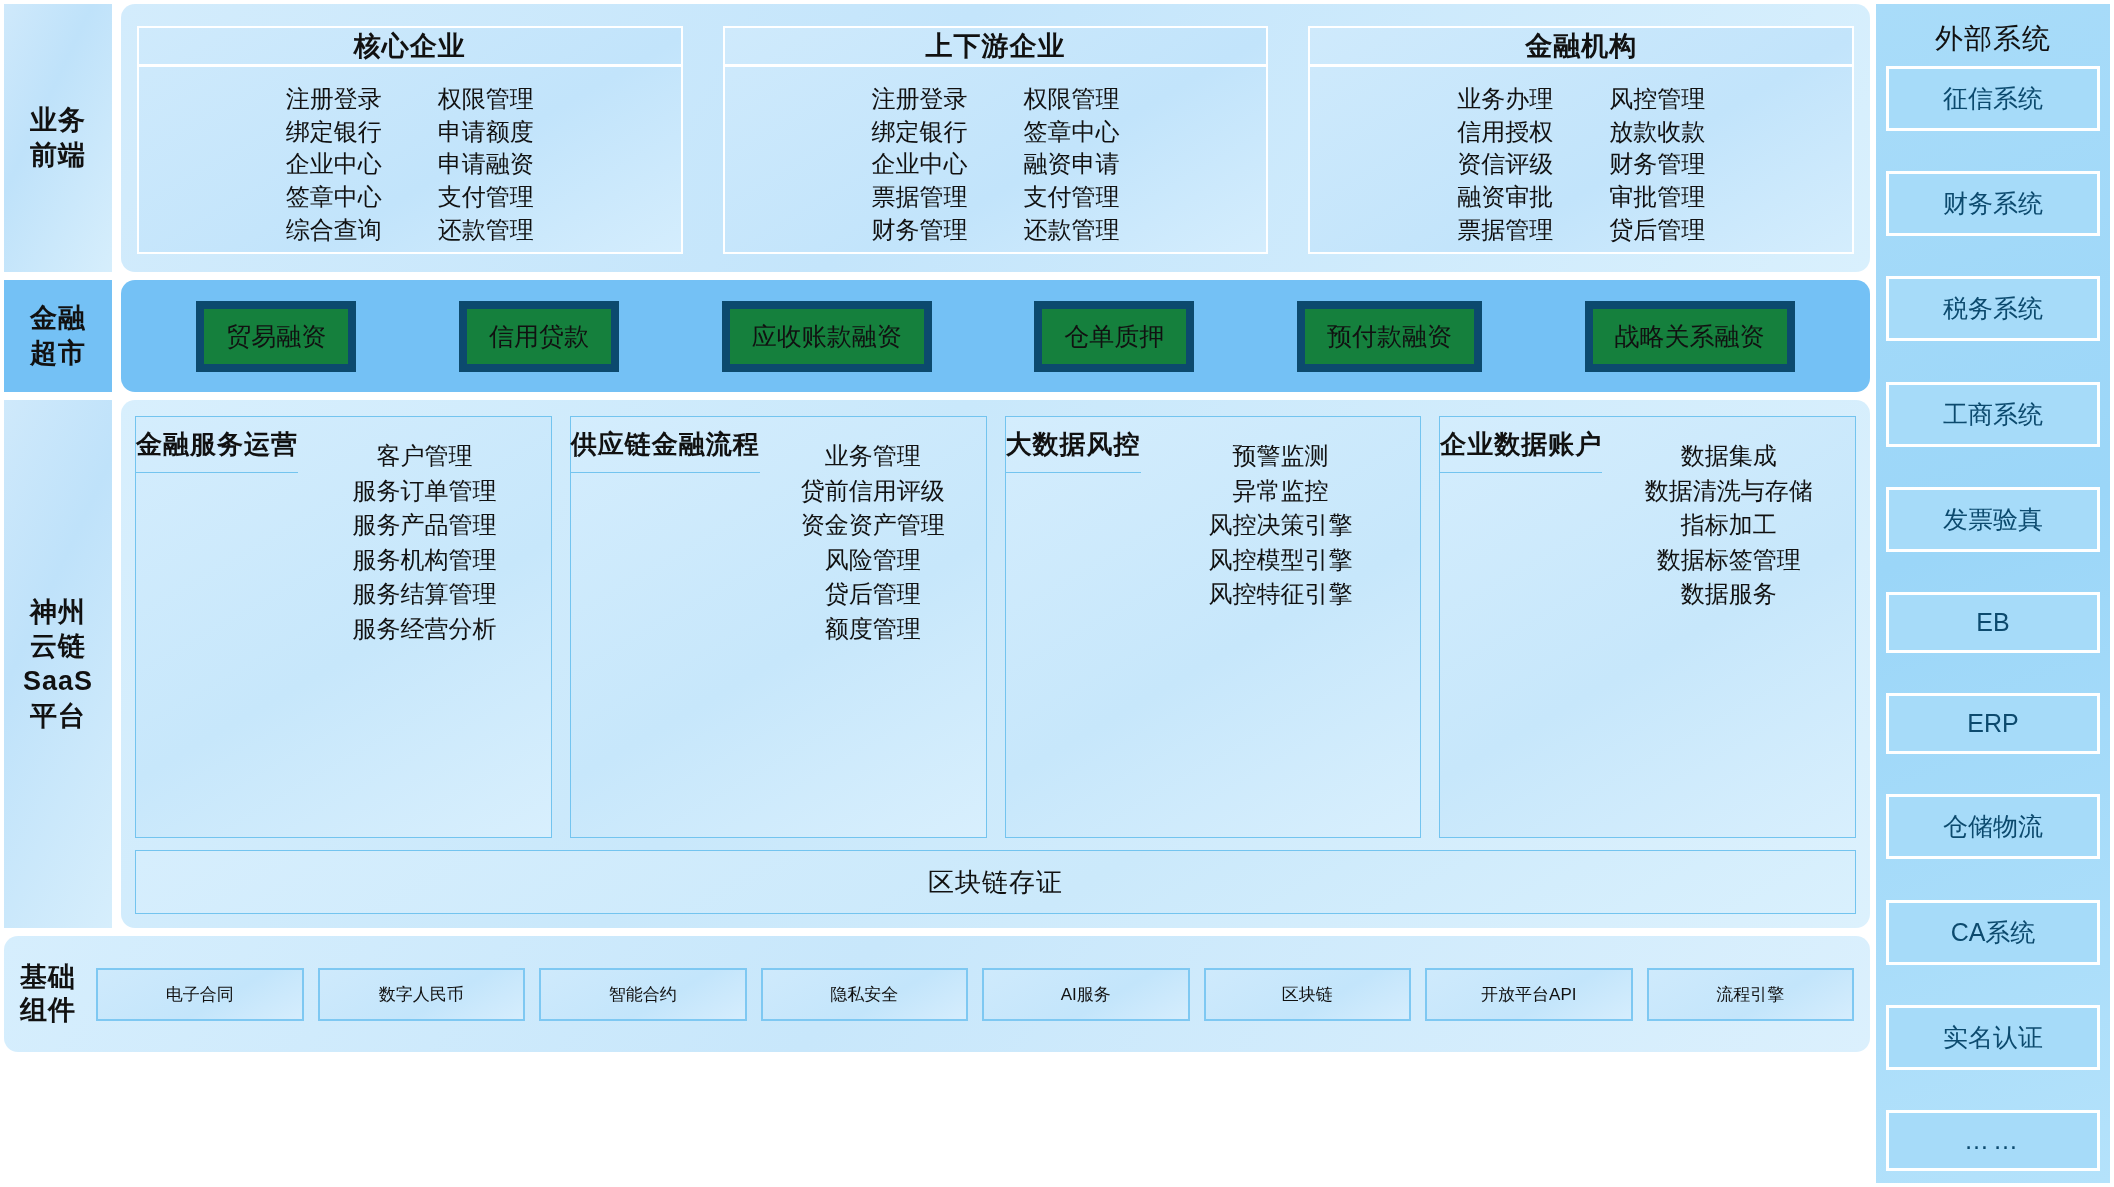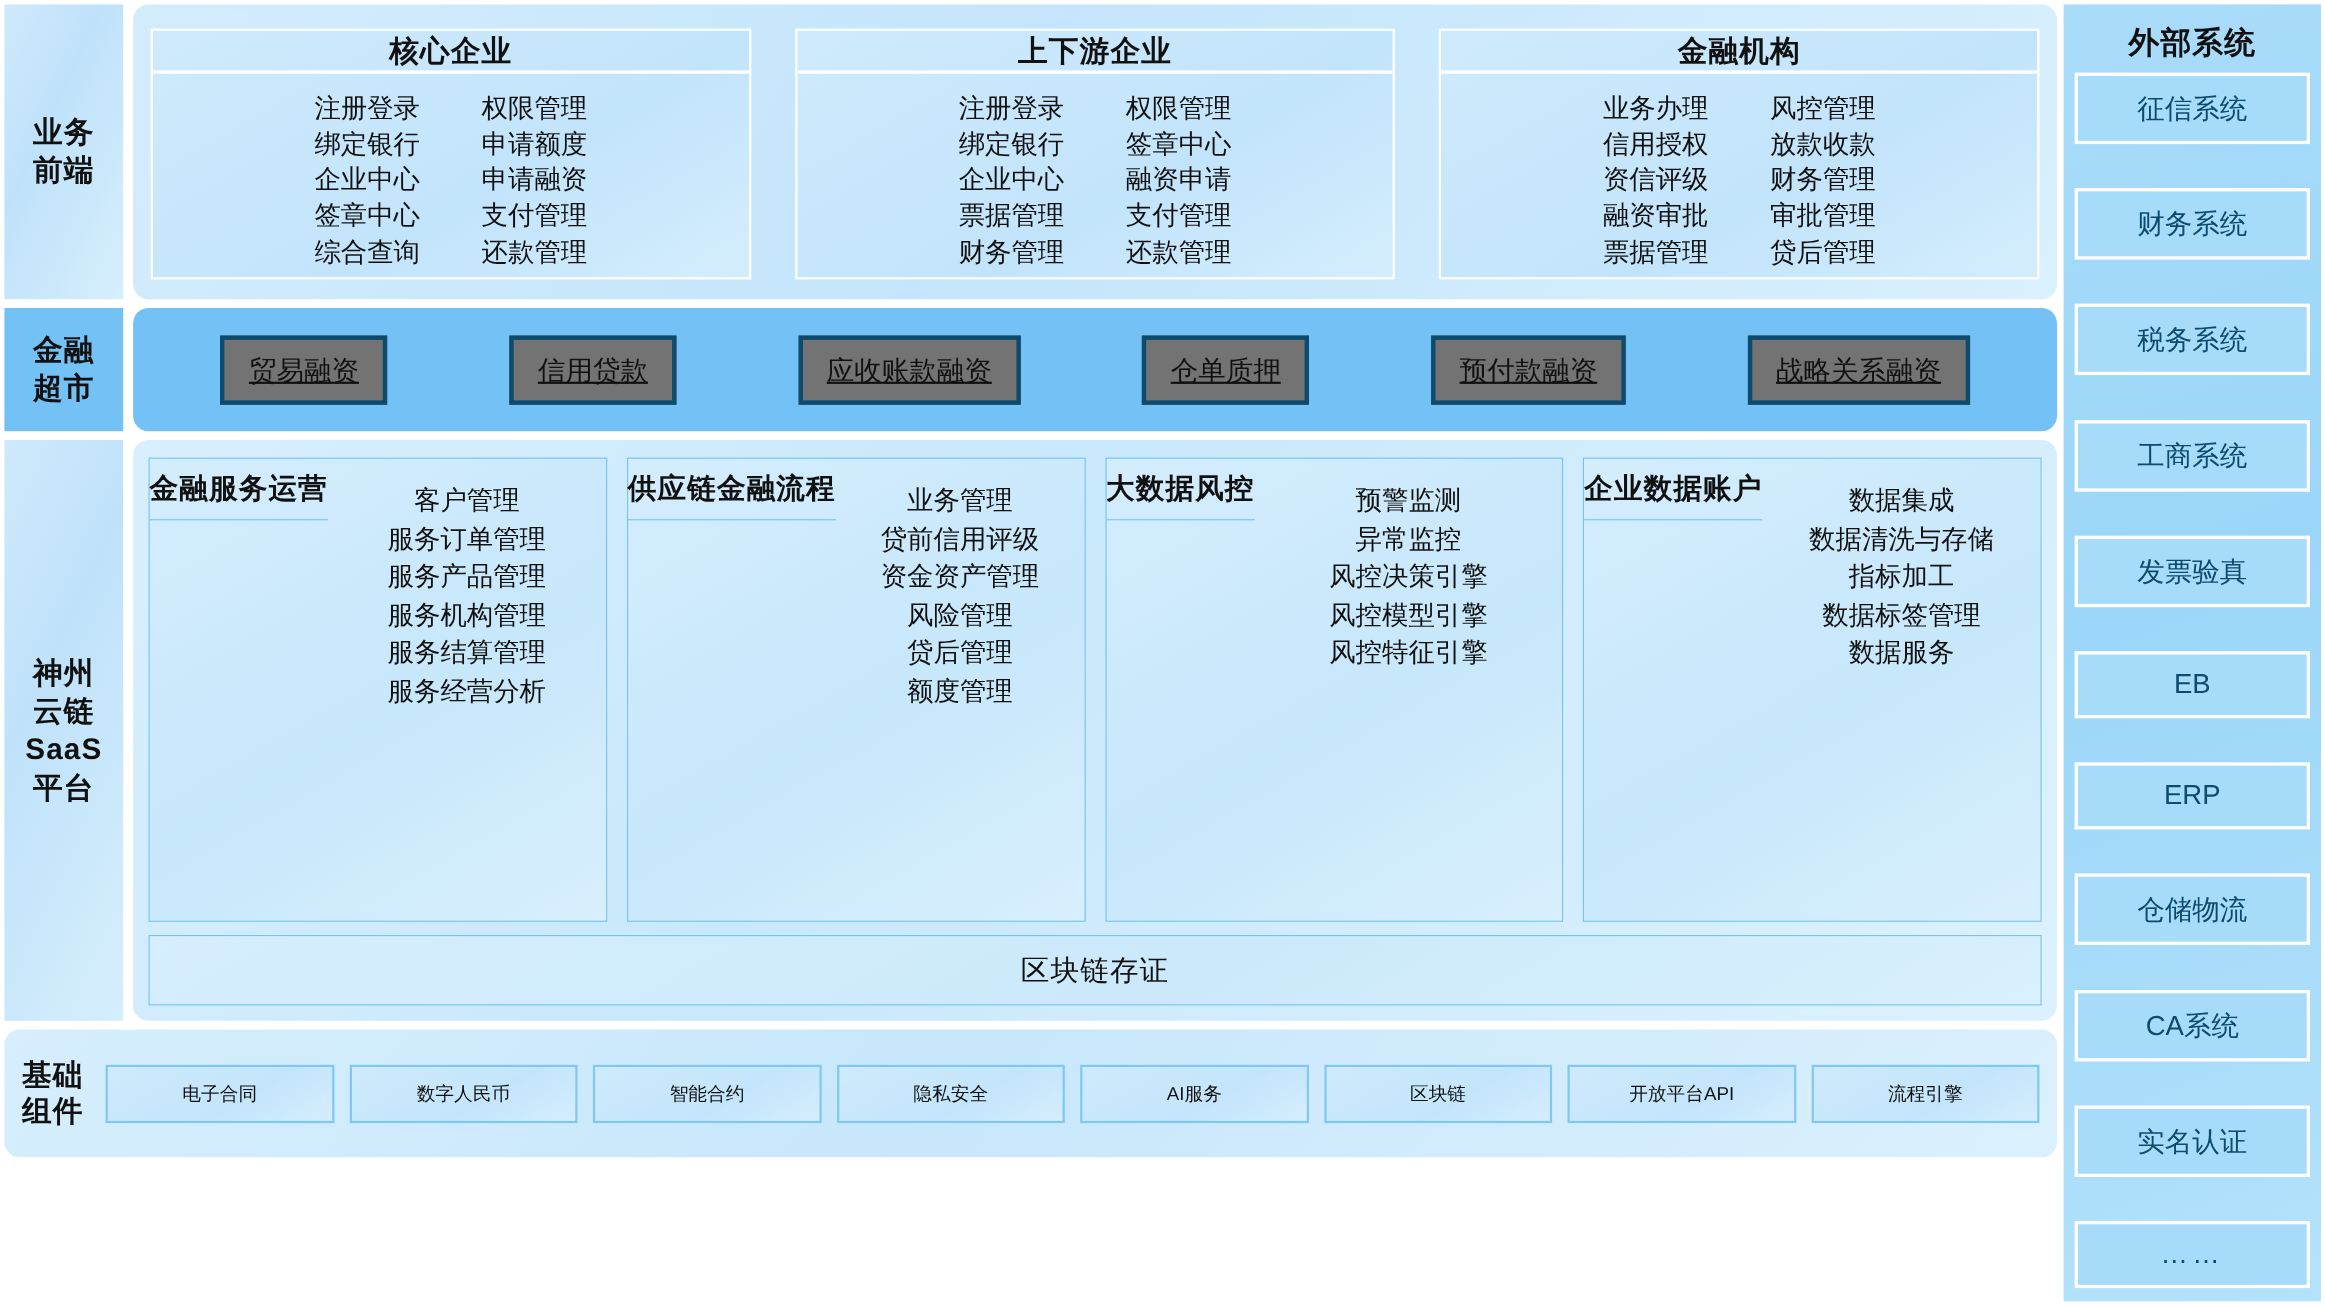--- a/index.html
+++ b/index.html
@@ -95,27 +95,26 @@
   
   .band2 { height: 112px; }
   .band2 .band-body {
     background: #74c1f5;
     display: flex;
     align-items: center;
     justify-content: space-around;
     padding: 0 24px;
   }
   .fin-chip {
-    border: 4px solid #0c4a6e;
-    background: #737373;
+    border: 8px solid #0c4a6e;
+    background: #15803d;
     color: #111;
     font-size: 25px;
     padding: 11px 22px;
     white-space: nowrap;
-    text-decoration: underline;
   }
 
   
   .band3 { height: 528px; }
   .band3 .band-body {
     background: linear-gradient(125deg,#d8effd 0%,#c9e8fb 40%,#dcf1fd 100%);
     padding: 16px 14px 14px 14px;
     display: flex;
     flex-direction: column;
     gap: 12px;
@@ -187,21 +186,21 @@
     width: 234px;
     flex: 0 0 234px;
     background: linear-gradient(160deg,#a9dcf9 0%,#9bd6f8 45%,#b4e2fb 100%);
     margin: 4px 4px 4px 0;
     display: flex; flex-direction: column;
     align-items: center;
     padding: 6px 10px 8px 10px;
     gap: 0;
   }
   .ext-title {
-    font-size: 28px; font-weight: bold; color: #111;
+    font-size: 28px; font-weight: normal; color: #111;
     letter-spacing: 1px;
     padding: 10px 0 8px 0;
   }
   .ext-list {
     flex: 1 1 auto;
     width: 100%;
     display: flex; flex-direction: column;
     justify-content: space-between;
     padding-bottom: 4px;
   }

